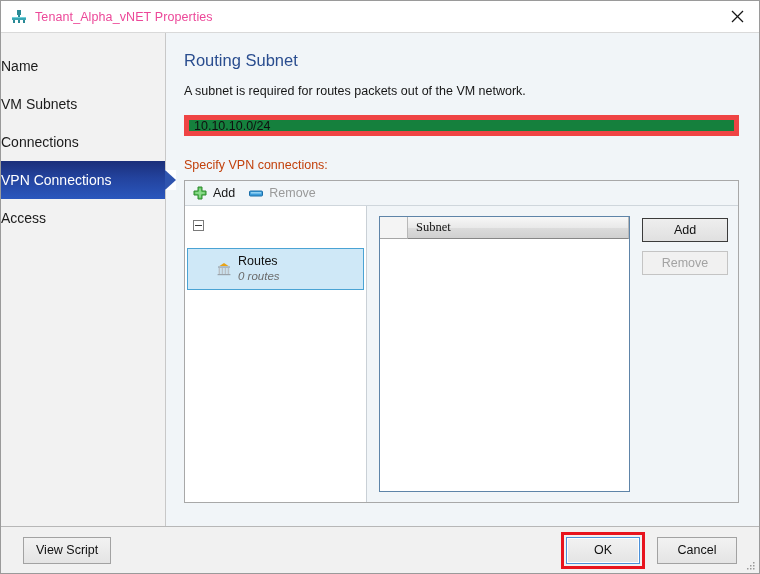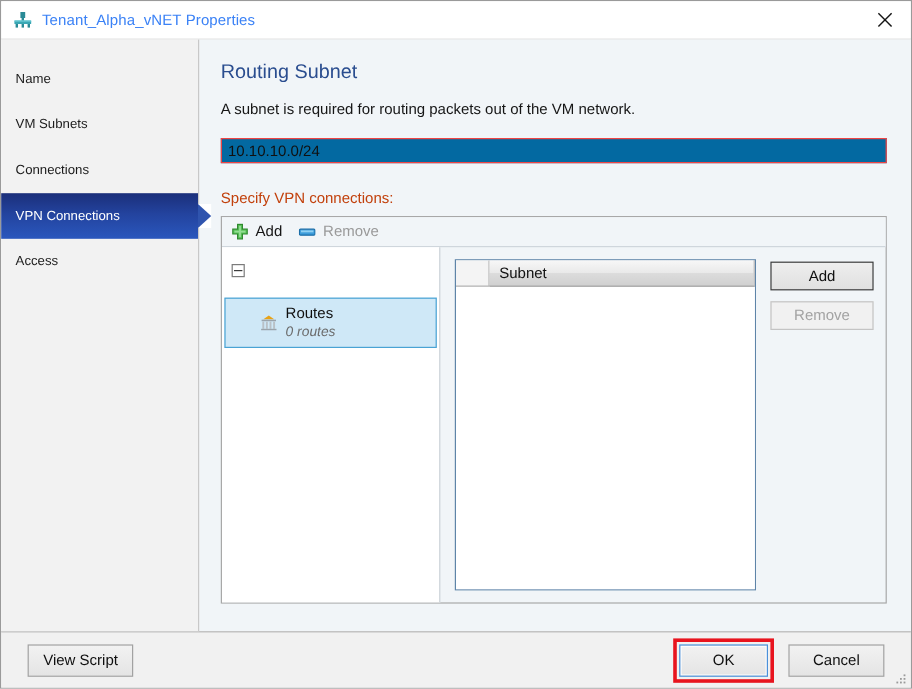--- a/index.html
+++ b/index.html
@@ -41,21 +41,21 @@
   }
   #title-icon {
     width: 18px;
     height: 18px;
     position: relative;
     flex: 0 0 18px;
     margin-right: 7px;
   }
   #title-text {
     font-size: 12.5px;
-    color: #3b82f6;
+    color: #ec4899;
     letter-spacing: 0.1px;
     white-space: nowrap;
   }
   #close-button {
     position: absolute;
     right: 0;
     top: 0;
     width: 44px;
     height: 30px;
     display: flex;
@@ -82,22 +82,21 @@
     border-right: 1px solid #c8c8c8;
     padding-top: 14px;
     box-sizing: border-box;
     position: relative;
     z-index: 2;
   }
   .nav-item {
     position: relative;
     height: 38px;
     line-height: 38px;
-    padding-left: 12px;
-    font-size: 11px;
+    font-size: 14px;
     color: #1b1b1b;
     white-space: nowrap;
     overflow: visible;
     cursor: default;
     box-sizing: border-box;
   }
   .nav-item.selected {
     background: linear-gradient(to bottom, #1b2f7a 0%, #23439e 45%, #2a57bd 100%);
     color: #ffffff;
   }
@@ -152,22 +151,22 @@
   }
   .field-label {
     font-size: 12.5px;
     width: 158px;
     flex: 0 0 158px;
     color: #161616;
   }
   .text-input {
     flex: 1 1 auto;
     height: 21px;
-    border: 1px solid #ef4444;
-    background: #0369a1;
+    border: 5px solid #ef4444;
+    background: #15803d;
     font-family: "Liberation Sans", sans-serif;
     font-size: 12.5px;
     color: #101010;
     padding: 0 5px;
     box-sizing: border-box;
     outline: none;
   }
   #specify-label {
     font-size: 12.5px;
     color: #c2410c;
@@ -289,20 +288,21 @@
     box-sizing: border-box;
     min-width: 0;
     display: flex;
     flex-direction: column;
   }
   #grid-header {
     height: 22px;
     flex: 0 0 22px;
     display: flex;
     box-sizing: border-box;
+    font-family: Liberation Serif, serif;
   }
   .grid-col-gutter {
     width: 28px;
     flex: 0 0 28px;
     background: #f4f4f4;
     border-bottom: 1px solid #a6a6a6;
     border-right: 1px solid #b8b8b8;
     box-sizing: border-box;
   }
   .grid-col-head {
@@ -436,21 +436,21 @@
       <div class="nav-item">Name</div>
       <div class="nav-item">VM Subnets</div>
       <div class="nav-item">Connections</div>
       <div class="nav-item selected">VPN Connections</div>
       <div class="nav-item">Access</div>
     </div>
 
     <div id="main">
 
       <div id="panel-title">Routing Subnet</div>
-      <div id="panel-desc">A subnet is required for routing packets out of the VM network.</div>
+      <div id="panel-desc">A subnet is required for routes packets out of the VM network.</div>
 
       <div class="field-row">
         <input class="text-input" type="text" value="10.10.10.0/24" style="">
       </div>
 
       <div id="specify-label">Specify VPN connections:</div>
 
       <div id="connections-box">
 
         <div id="conn-toolbar">

